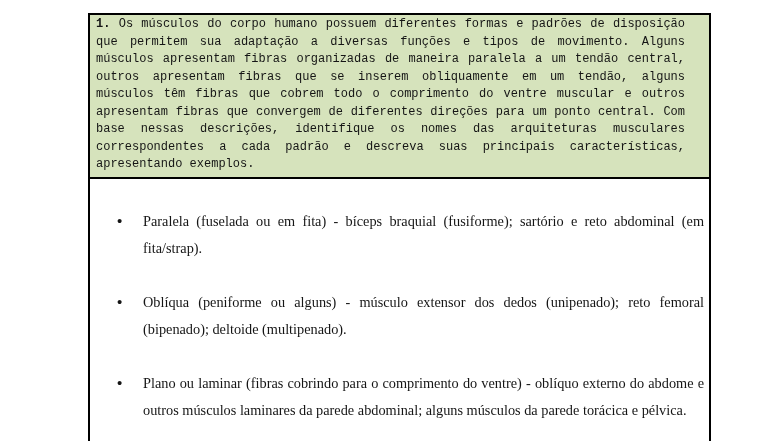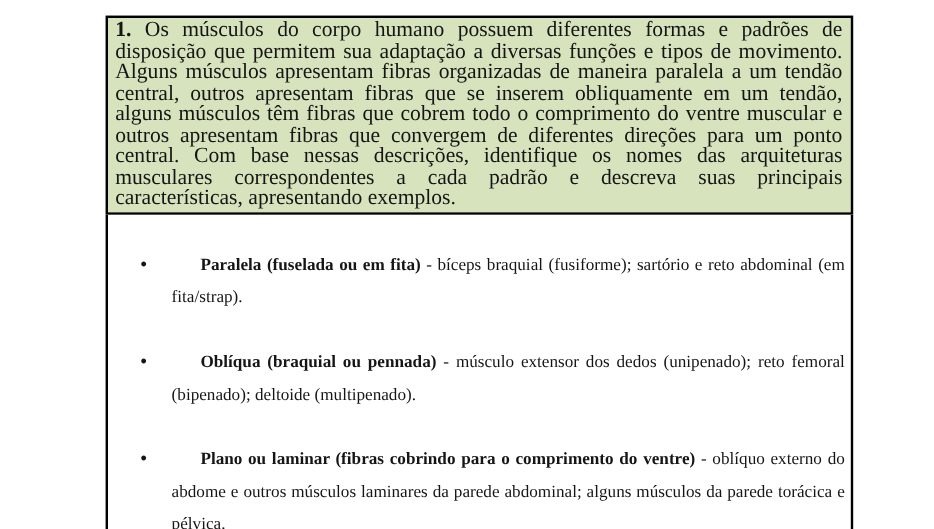--- a/index.html
+++ b/index.html
@@ -16,24 +16,25 @@
     position: absolute;
     left: 88px;
     top: 13px;
     width: 623px;
     box-sizing: border-box;
   }
   .question-cell {
     box-sizing: border-box;
     background: #d6e3bc;
     border: 2px solid #000000;
-    padding: 1px 7px 3px 6px;
-    font-size: 18px;
+    padding: 1px 24px 3px 6px;
+    font-size: 12px;
     line-height: 17.5px;
     text-align: justify;
+    font-family: Liberation Mono, monospace;
   }
   .q-num { font-weight: bold; }
   .answer-cell {
     box-sizing: border-box;
     background: #ffffff;
     border-left: 2px solid #000000;
     border-right: 2px solid #000000;
     height: 320px;
     padding: 29px 5px 0 0;
   }
@@ -50,21 +51,21 @@
     line-height: 27px;
     text-align: justify;
   }
   .bullet {
     position: absolute;
     left: 27px;
     top: 0;
     font-size: 15px;
     font-weight: bold;
   }
-  .term { font-weight: bold; margin-left: 24px; }
+  .term { font-weight: normal; }
 </style>
 </head>
 <body>
 
 <div class="doc-table">
 
   <div class="question-cell">
     <span class="q-num">1.</span>
     <span>Os músculos do corpo humano possuem diferentes formas e padrões de disposição que permitem sua adaptação a diversas funções e tipos de movimento. Alguns músculos apresentam fibras organizadas de maneira paralela a um tendão central, outros apresentam fibras que se inserem obliquamente em um tendão, alguns músculos têm fibras que cobrem todo o comprimento do ventre muscular e outros apresentam fibras que convergem de diferentes direções para um ponto central. Com base nessas descrições, identifique os nomes das arquiteturas musculares correspondentes a cada padrão e descreva suas principais características, apresentando exemplos.</span>
   </div>
@@ -73,21 +74,21 @@
     <ul class="answer-list">
 
       <li>
         <span class="bullet">•</span>
         <span class="term">Paralela (fuselada ou em fita)</span>
         <span>- bíceps braquial (fusiforme); sartório e reto abdominal (em fita/strap).</span>
       </li>
 
       <li>
         <span class="bullet">•</span>
-        <span class="term">Oblíqua (braquial ou pennada)</span>
+        <span class="term">Oblíqua (peniforme ou alguns)</span>
         <span>- músculo extensor dos dedos (unipenado); reto femoral (bipenado); deltoide (multipenado).</span>
       </li>
 
       <li>
         <span class="bullet">•</span>
         <span class="term">Plano ou laminar (fibras cobrindo para o comprimento do ventre)</span>
         <span>- oblíquo externo do abdome e outros músculos laminares da parede abdominal; alguns músculos da parede torácica e pélvica.</span>
       </li>
 
     </ul>

